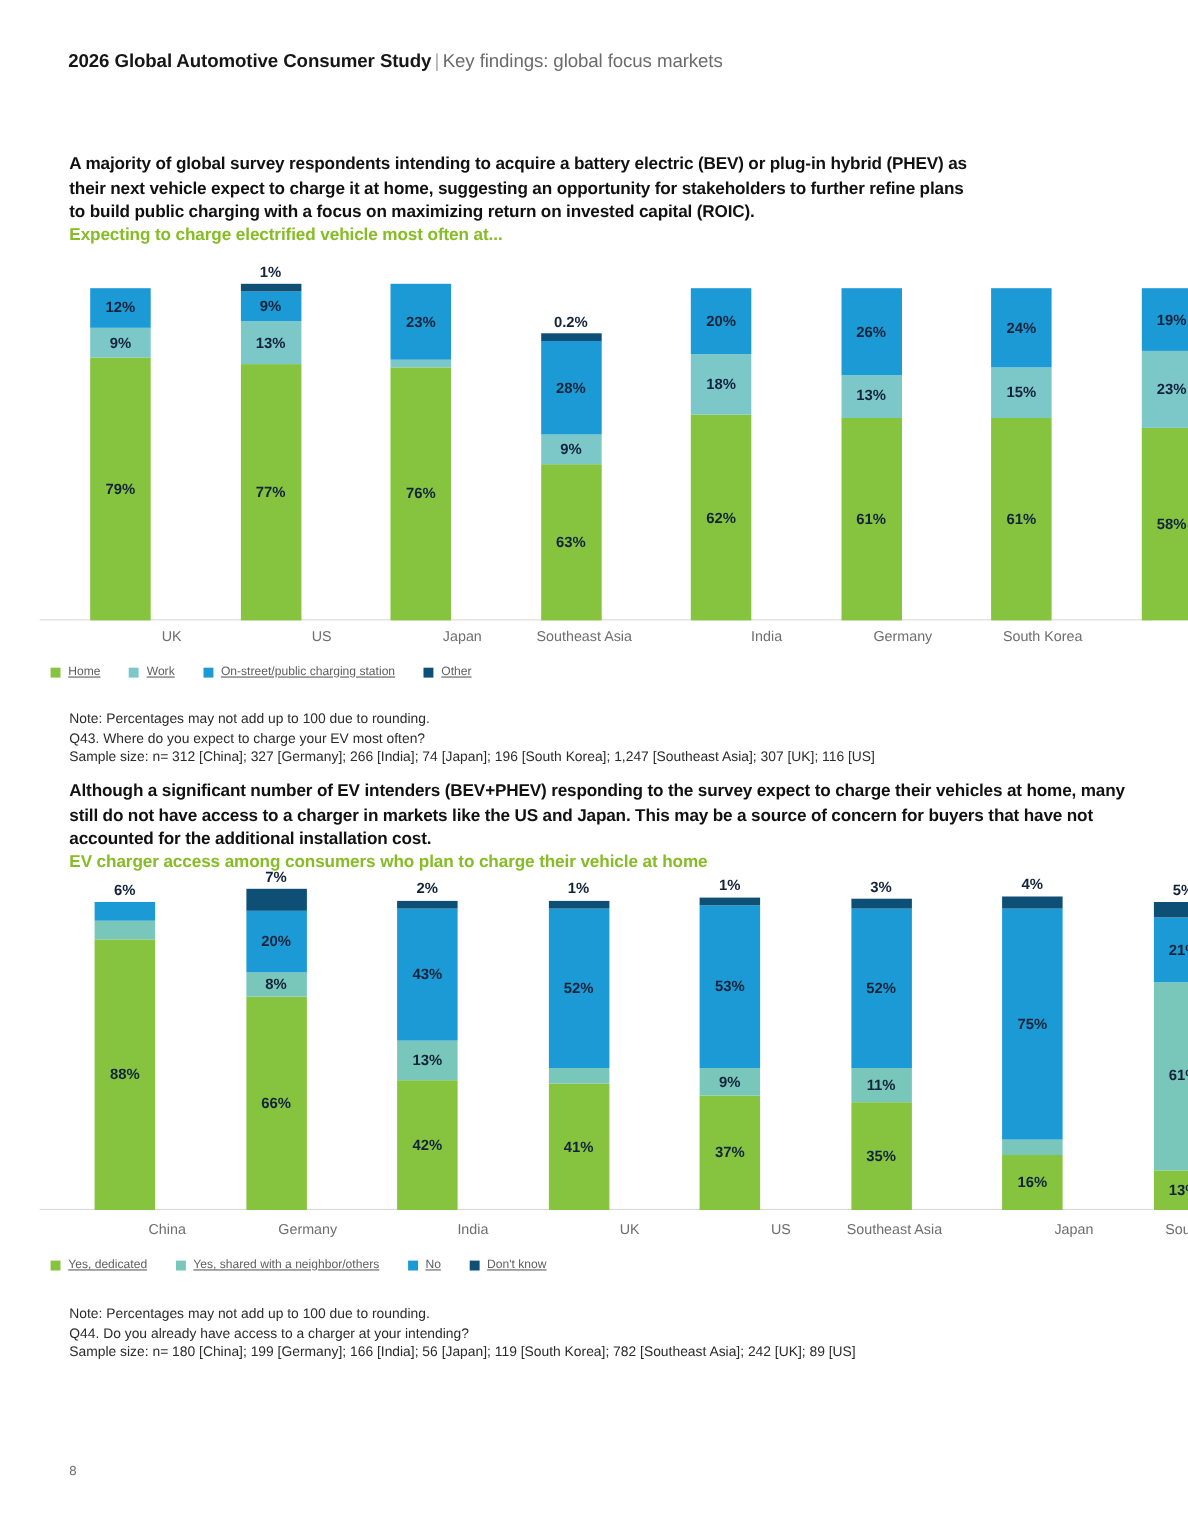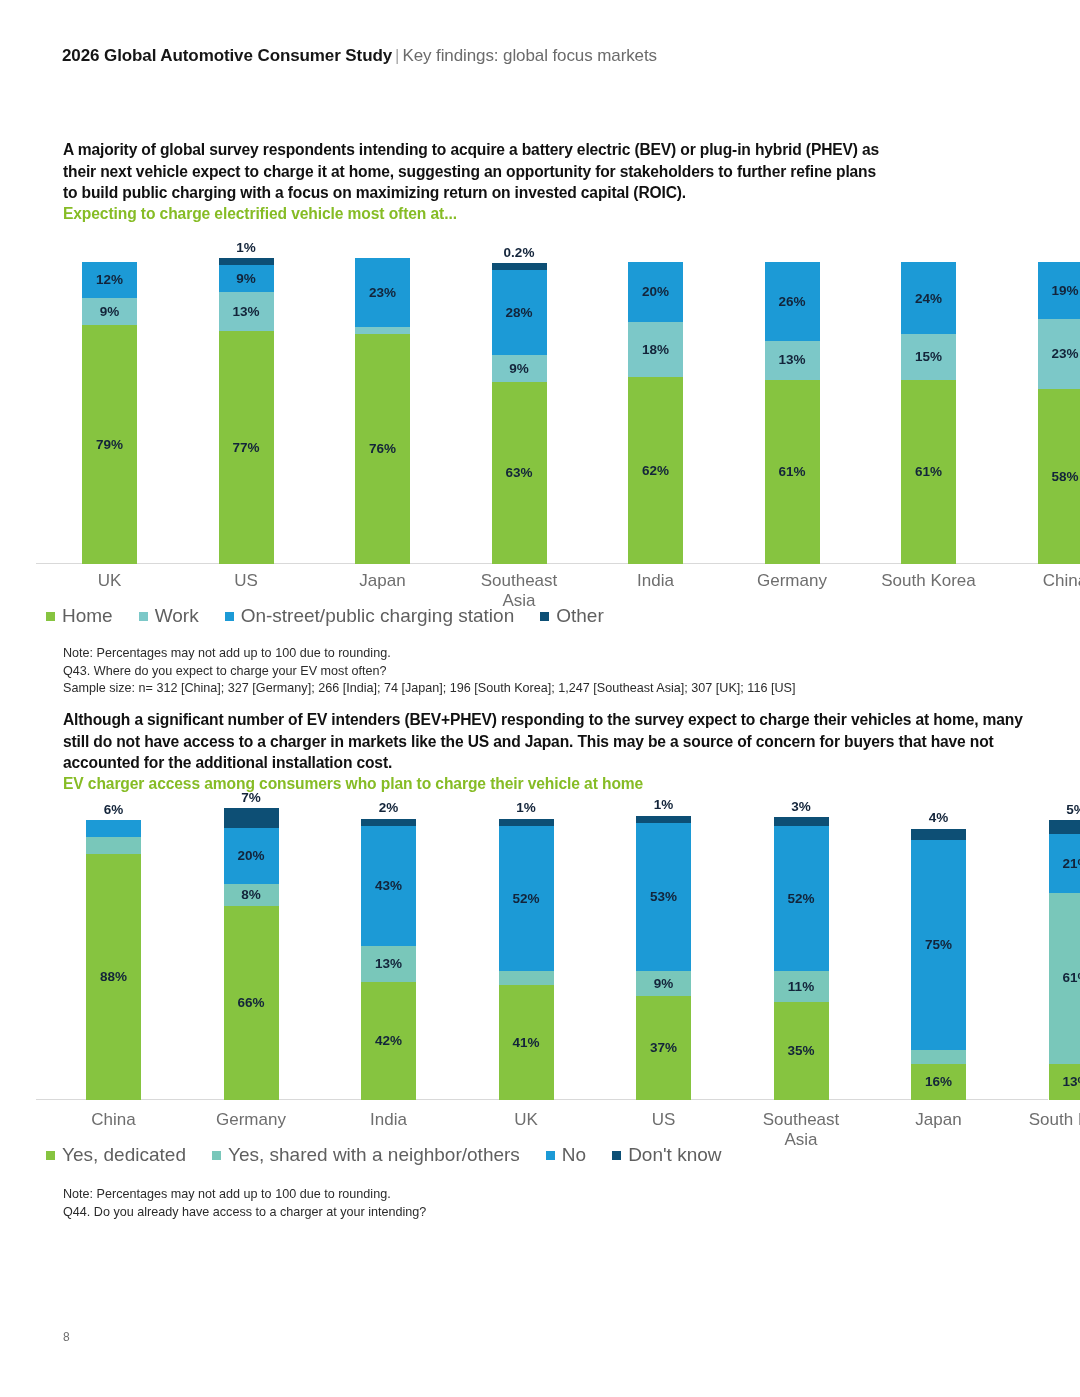--- a/index.html
+++ b/index.html
@@ -19,27 +19,27 @@
   
   .headline{position:absolute;font-weight:bold;font-size:15.6px;line-height:21.5px;color:#111;letter-spacing:-0.15px;}
   .subtitle{position:absolute;font-weight:bold;font-size:15.6px;color:#86bc25;letter-spacing:-0.1px;}
 
   
   .chart{position:absolute;}
   .axis{position:absolute;left:0;right:0;height:1px;background:#d9d9d9;}
   .bar{position:absolute;bottom:0;display:flex;flex-direction:column-reverse;}
   .seg{position:relative;display:flex;align-items:center;justify-content:center;}
   .seg span{font-size:13.5px;font-weight:bold;color:#13243a;line-height:1;}
-  .cat{position:absolute;text-align:center;font-size:17px;color:#6e6e6e;}
+  .cat{position:absolute;text-align:right;font-size:13px;color:#6e6e6e;}
 
   
   .legend{position:absolute;display:flex;align-items:center;}
   .legend .item{display:flex;align-items:center;margin-right:26px;}
   .legend .sw{width:9px;height:9px;margin-right:7px;flex:0 0 auto;}
-  .legend .lb{font-size:19px;color:#5f5f5f;white-space:nowrap;}
+  .legend .lb{font-size:11px;color:#5f5f5f;white-space:nowrap;text-decoration:underline;}
 
   
   .notes{position:absolute;font-size:12.6px;line-height:17.6px;color:#2b2b2b;}
   .notes div{white-space:nowrap;}
 
   .pageno{position:absolute;left:63px;top:1330px;font-size:12px;color:#6e6e6e;}
 </style>
 </head>
 <body>
 
@@ -84,21 +84,21 @@
           <span>76%</span>
         </div>
         <div class="seg" style="height: 7px; background: rgb(124, 200, 200);">
           <span style="position: absolute; left: 0px; width: 100%; text-align: center; bottom: 11px;">1%</span>
         </div>
         <div class="seg" style="height: 69.46px; background: rgb(28, 154, 214);">
           <span>23%</span>
         </div>
       </div>
       <div class="bar" style="left: 455.5px; width: 55px;">
-        <div class="seg" style="height: 182px; background: rgb(134, 196, 64);">
+        <div class="seg" style="height: 142px; background: rgb(134, 196, 64);">
           <span>63%</span>
         </div>
         <div class="seg" style="height: 27.18px; background: rgb(124, 200, 200);">
           <span>9%</span>
         </div>
         <div class="seg" style="height: 84.56px; background: rgb(28, 154, 214);">
           <span>28%</span>
         </div>
         <div class="seg" style="height: 7px; background: rgb(13, 79, 117);">
           <span style="position: absolute; left: 0px; width: 100%; text-align: center; bottom: 11px;">0.2%</span>
@@ -265,21 +265,21 @@
           <span>11%</span>
         </div>
         <div class="seg" style="height: 145.6px; background: rgb(28, 154, 214);">
           <span>52%</span>
         </div>
         <div class="seg" style="height: 8.4px; background: rgb(13, 79, 117);">
           <span style="position: absolute; left: 0px; width: 100%; text-align: center; bottom: 12.4px;">3%</span>
         </div>
       </div>
       <div class="bar" style="left: 875px; width: 55px;">
-        <div class="seg" style="height: 36px; background: rgb(134, 196, 64);">
+        <div class="seg" style="height: 50px; background: rgb(134, 196, 64);">
           <span>16%</span>
         </div>
         <div class="seg" style="height: 14px; background: rgb(121, 199, 186);">
           <span style="position: absolute; left: 0px; width: 100%; text-align: center; bottom: 18px;">5%</span>
         </div>
         <div class="seg" style="height: 210px; background: rgb(28, 154, 214);">
           <span>75%</span>
         </div>
         <div class="seg" style="height: 11.2px; background: rgb(13, 79, 117);">
           <span style="position: absolute; left: 0px; width: 100%; text-align: center; bottom: 15.2px;">4%</span>
@@ -326,16 +326,17 @@
       </div>
       <div class="item">
         <div class="sw" style="background: rgb(13, 79, 117);"></div>
         <div class="lb">Don't know</div>
       </div>
     </div>
 
   <div class="notes" id="notes-1" style="left:63px;top:1186px;">
       <div>Note: Percentages may not add up to 100 due to rounding.</div>
       <div>Q44. Do you already have access to a charger at your intending?</div>
+      <div>Sample size: n= 180 [China]; 199 [Germany]; 166 [India]; 56 [Japan]; 119 [South Korea]; 782 [Southeast Asia]; 242 [UK]; 89 [US]</div>
     </div>
 
   <div class="pageno">8</div>
 </div>
 
 </body></html>

